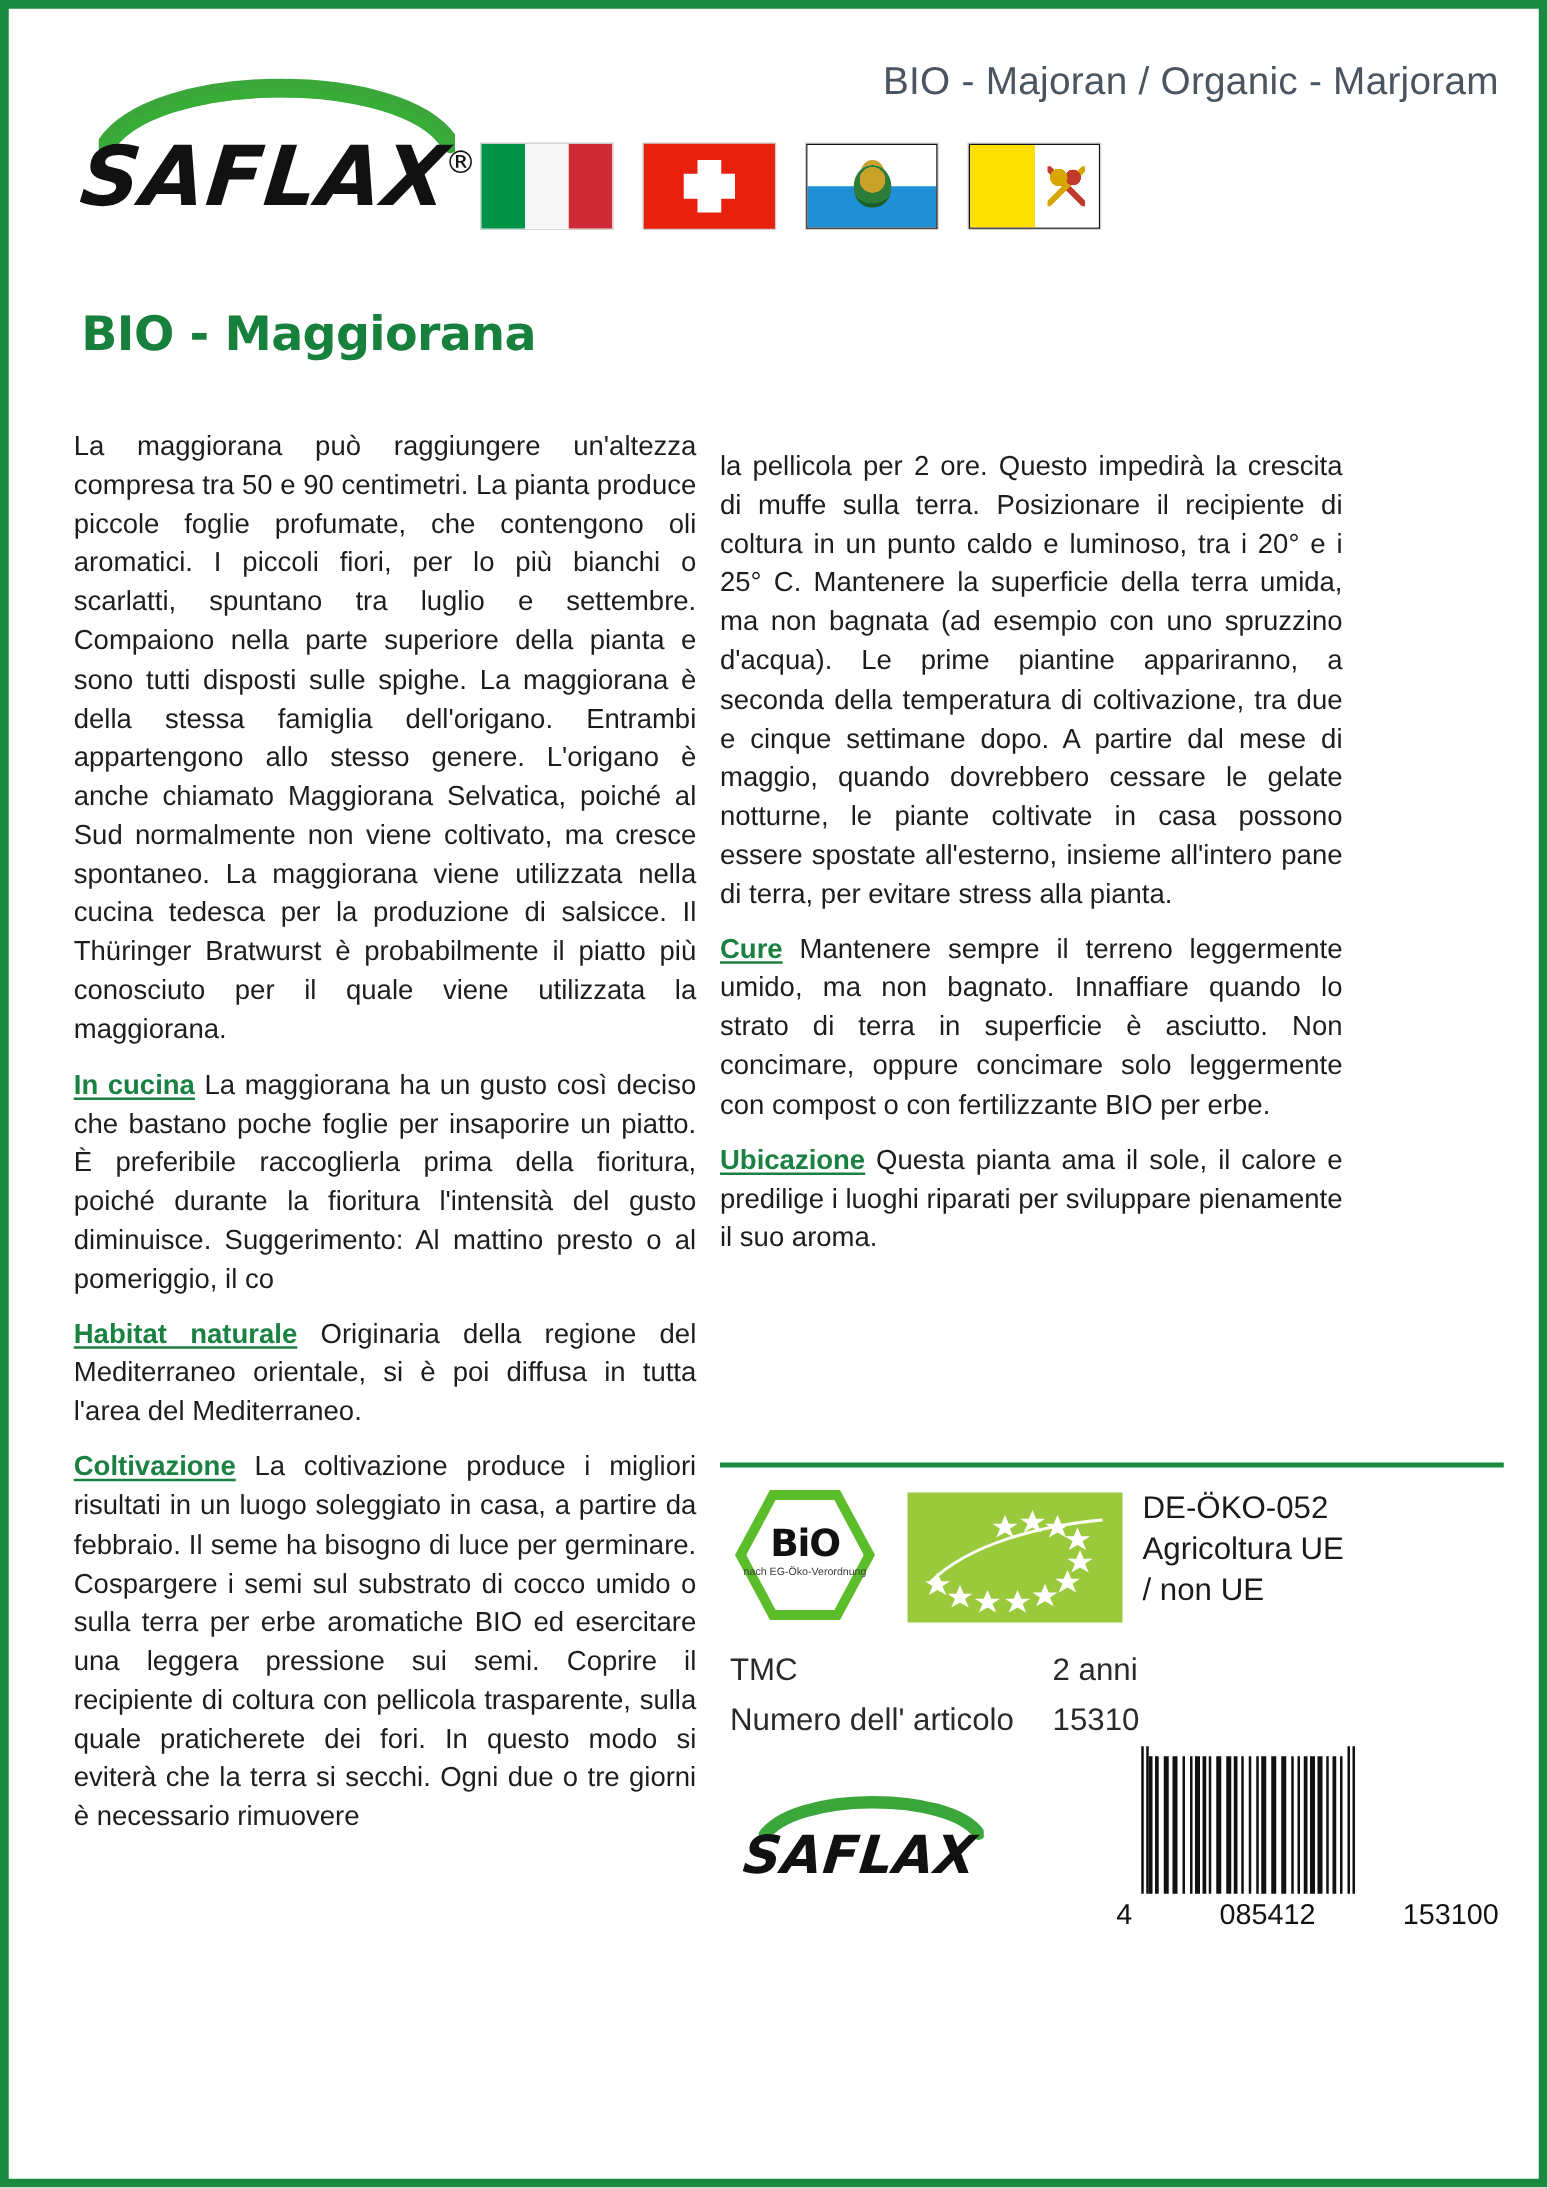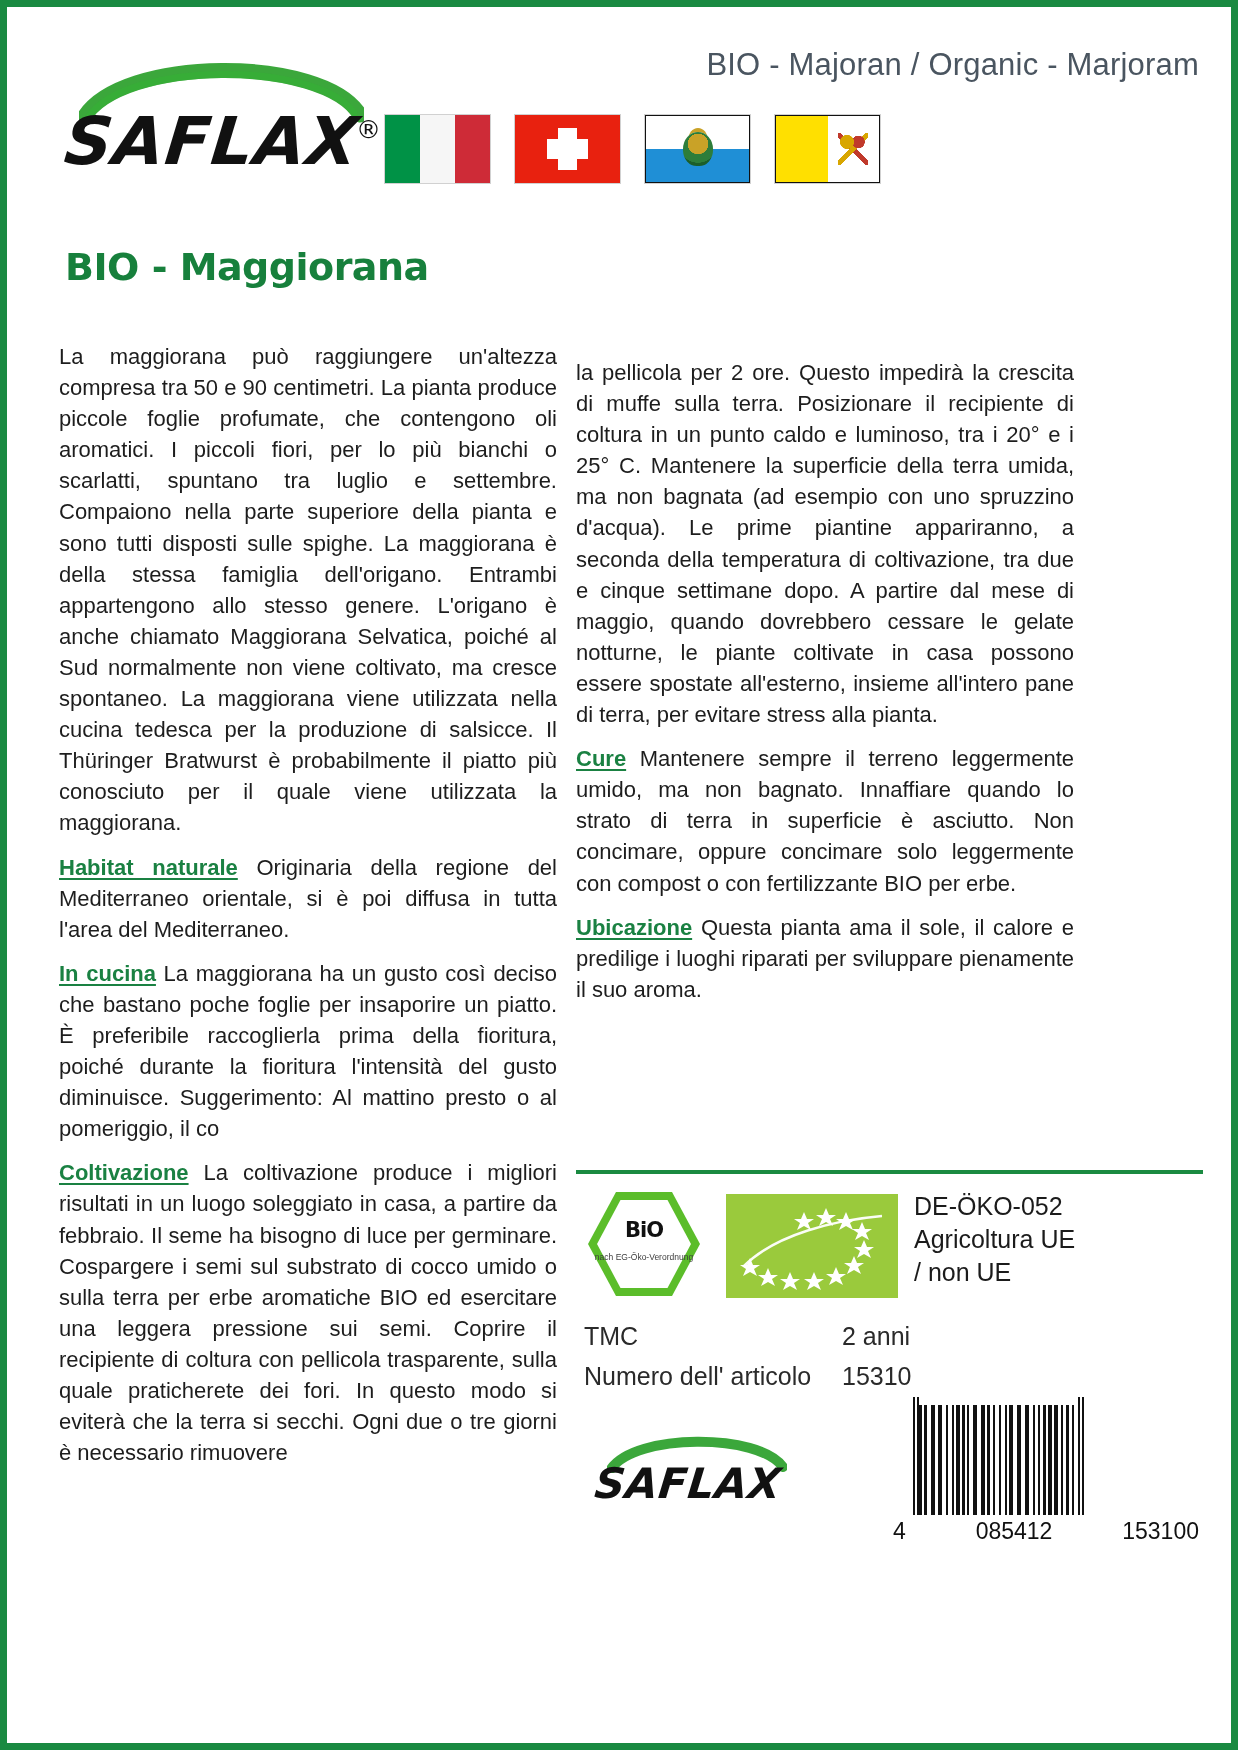--- a/index.html
+++ b/index.html
@@ -178,21 +178,21 @@
   .bio-hex-inner {
     position: absolute; left: 9px; top: 8px;
     width: 94px; height: 88px;
     background: #fff;
     clip-path: polygon(25% 0%, 75% 0%, 100% 50%, 75% 100%, 25% 100%, 0% 50%);
   }
   .bio-word {
     position: absolute; left: 0; top: 26px; width: 112px;
     text-align: center;
     font-family: "DejaVu Sans", sans-serif;
-    font-size: 21px; font-weight: 700; color: #111;
+    font-size: 30px; font-weight: 700; color: #111;
     letter-spacing: -1px;
   }
   .bio-sub {
     position: absolute; left: 0; top: 60px; width: 112px;
     text-align: center;
     font-size: 8.5px; color: #3c3c3c; line-height: 10px;
     font-family: "Liberation Sans", sans-serif;
   }
   .eu-leaf {
     position: absolute;
@@ -297,27 +297,27 @@
   <div class="title-row">
     <div class="plant-title">BIO - Maggiorana</div>
   </div>
 
   <div class="cols">
 
     <div class="col left">
       <p>La maggiorana può raggiungere un'altezza compresa tra 50 e 90 centimetri. La pianta produce piccole foglie profumate, che contengono oli aromatici. I piccoli fiori, per lo più bianchi o scarlatti, spuntano tra luglio e settembre. Compaiono nella parte superiore della pianta e sono tutti disposti sulle spighe. La maggiorana è della stessa famiglia dell'origano. Entrambi appartengono allo stesso genere. L'origano è anche chiamato Maggiorana Selvatica, poiché al Sud normalmente non viene coltivato, ma cresce spontaneo. La maggiorana viene utilizzata nella cucina tedesca per la produzione di salsicce. Il Thüringer Bratwurst è probabilmente il piatto più conosciuto per il quale viene utilizzata la maggiorana.</p>
 
       <p>
+        <span class="sec-head">In cucina</span>
+        <span>La maggiorana ha un gusto così deciso che bastano poche foglie per insaporire un piatto. È preferibile raccoglierla prima della fioritura, poiché durante la fioritura l'intensità del gusto diminuisce. Suggerimento: Al mattino presto o al pomeriggio, il co</span>
+      </p>
+
+      <p>
         <span class="sec-head">Habitat naturale</span>
         <span>Originaria della regione del Mediterraneo orientale, si è poi diffusa in tutta l'area del Mediterraneo.</span>
-      </p>
-
-      <p>
-        <span class="sec-head">In cucina</span>
-        <span>La maggiorana ha un gusto così deciso che bastano poche foglie per insaporire un piatto. È preferibile raccoglierla prima della fioritura, poiché durante la fioritura l'intensità del gusto diminuisce. Suggerimento: Al mattino presto o al pomeriggio, il co</span>
       </p>
 
       <p>
         <span class="sec-head">Coltivazione</span>
         <span>La coltivazione produce i migliori risultati in un luogo soleggiato in casa, a partire da febbraio. Il seme ha bisogno di luce per germinare. Cospargere i semi sul substrato di cocco umido o sulla terra per erbe aromatiche BIO ed esercitare una leggera pressione sui semi. Coprire il recipiente di coltura con pellicola trasparente, sulla quale praticherete dei fori. In questo modo si eviterà che la terra si secchi. Ogni due o tre giorni è necessario rimuovere</span>
       </p>
     </div>
 
     <div class="col right">
       <p>la pellicola per 2 ore. Questo impedirà la crescita di muffe sulla terra. Posizionare il recipiente di coltura in un punto caldo e luminoso, tra i 20° e i 25° C. Mantenere la superficie della terra umida, ma non bagnata (ad esempio con uno spruzzino d'acqua). Le prime piantine appariranno, a seconda della temperatura di coltivazione, tra due e cinque settimane dopo. A partire dal mese di maggio, quando dovrebbero cessare le gelate notturne, le piante coltivate in casa possono essere spostate all'esterno, insieme all'intero pane di terra, per evitare stress alla pianta.</p>

